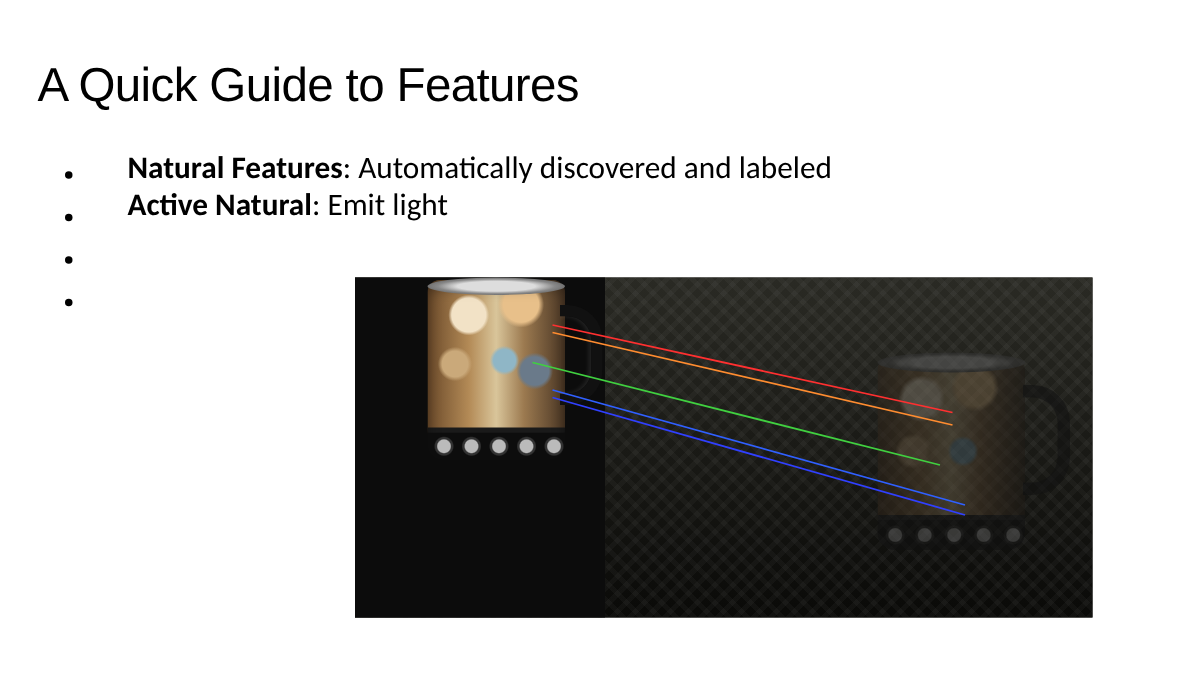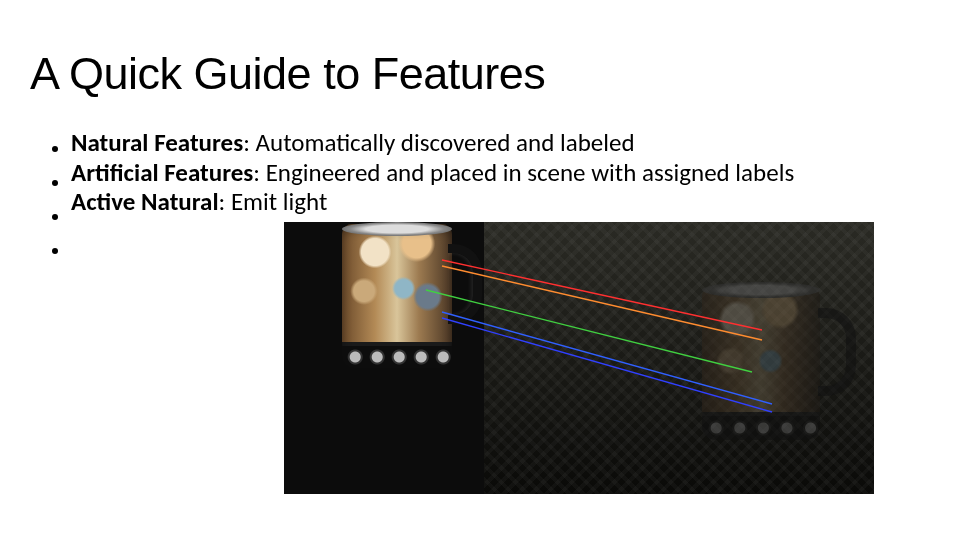--- a/index.html
+++ b/index.html
@@ -4,29 +4,29 @@
 <style>
   * { margin: 0; padding: 0; box-sizing: border-box; }
   html, body { width: 960px; height: 540px; background: #fff; font-family: Arial, Helvetica, sans-serif; color: #000; overflow: hidden; }
   .slide {
     width: 960px;
     height: 540px;
     position: relative;
     padding: 48px 30px 0 30px;
   }
   .title {
-    font-size: 45px;
+    font-size: 38px;
     font-weight: 400;
     margin-bottom: 28px;
     letter-spacing: -0.5px;
   }
   .content {
     display: flex;
     align-items: flex-start;
-    gap: 13px;
+    gap: 44px;
     padding-left: 22px;
   }
   .bullets {
     display: flex;
     flex-direction: column;
     gap: 6px;
     padding-top: 6px;
   }
   .bullet {
     width: 6px;
@@ -180,21 +180,20 @@
 
   <div class="content">
     <div class="bullets">
       <div class="bullet"></div>
       <div class="bullet"></div>
       <div class="bullet"></div>
       <div class="bullet"></div>
     </div>
     <ul class="list">
       <li><b>Natural Features</b><span>: Automatically discovered and labeled</span></li>
-      <li><b>Artificial Features</b><span>: Engineered and placed in scene with assigned labels</span></li>
       <li><b>Active Natural</b><span>: Emit light</span></li>
     </ul>
   </div>
 
   <div class="imgwrap">
     <div class="dark-bg"></div>
     <div class="left-panel"></div>
 
     <div class="mug1">
       <div class="body"></div>

